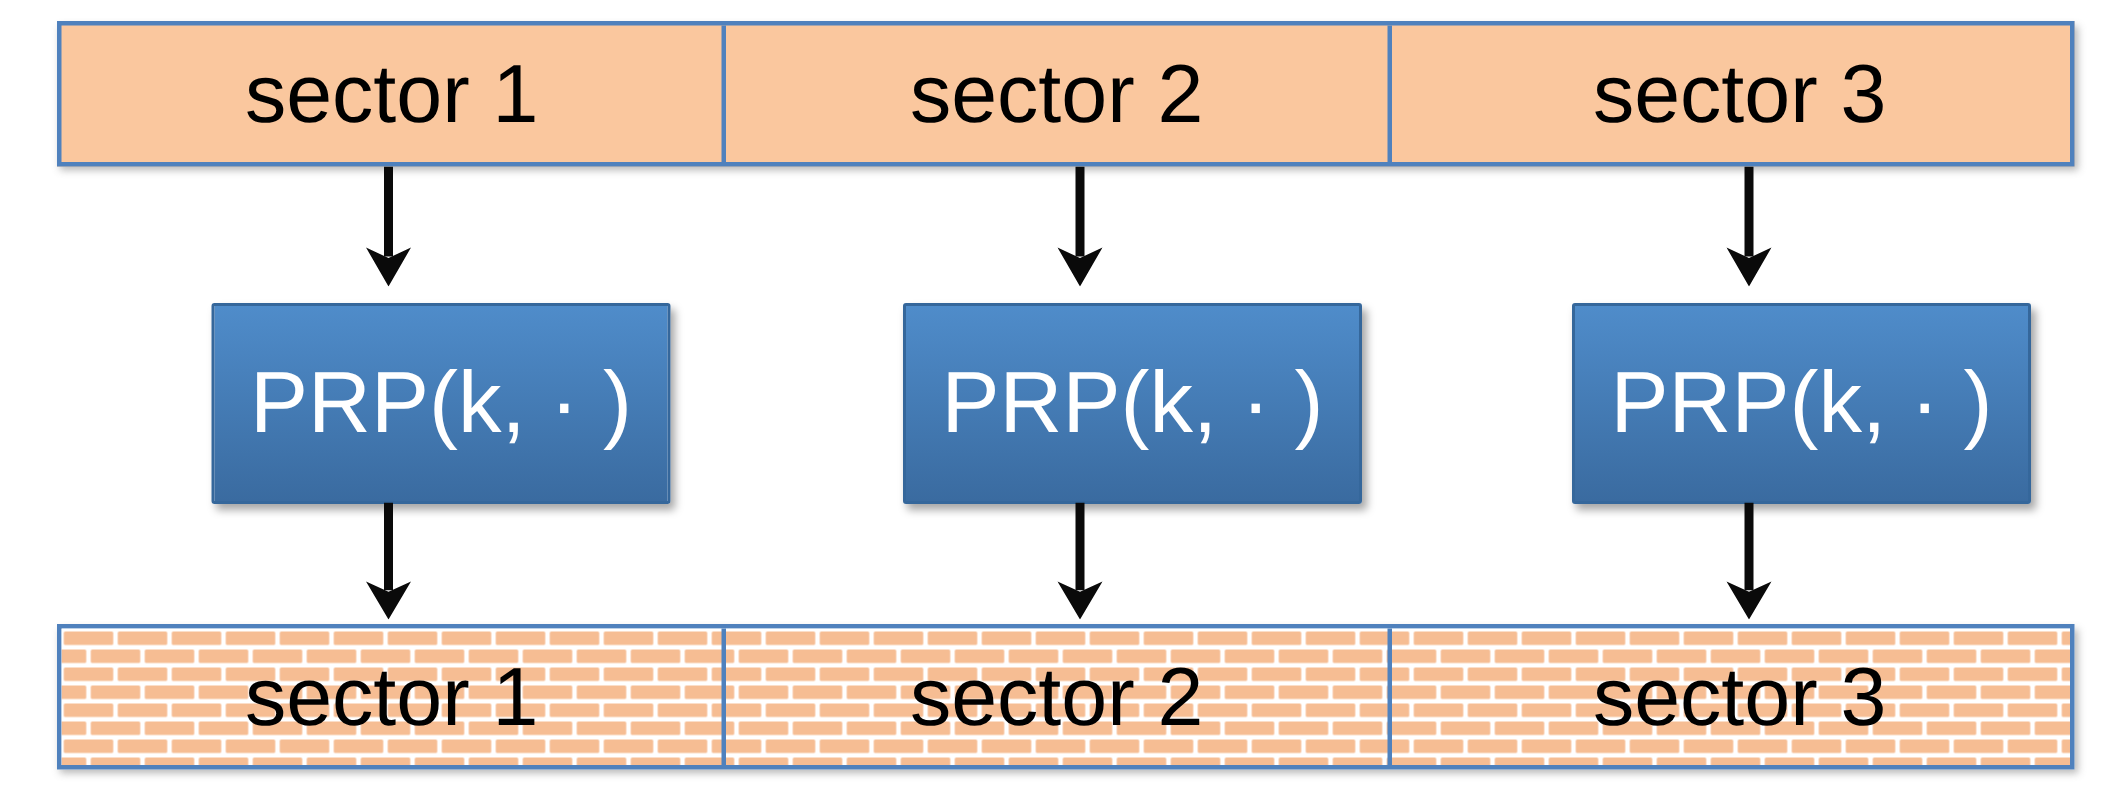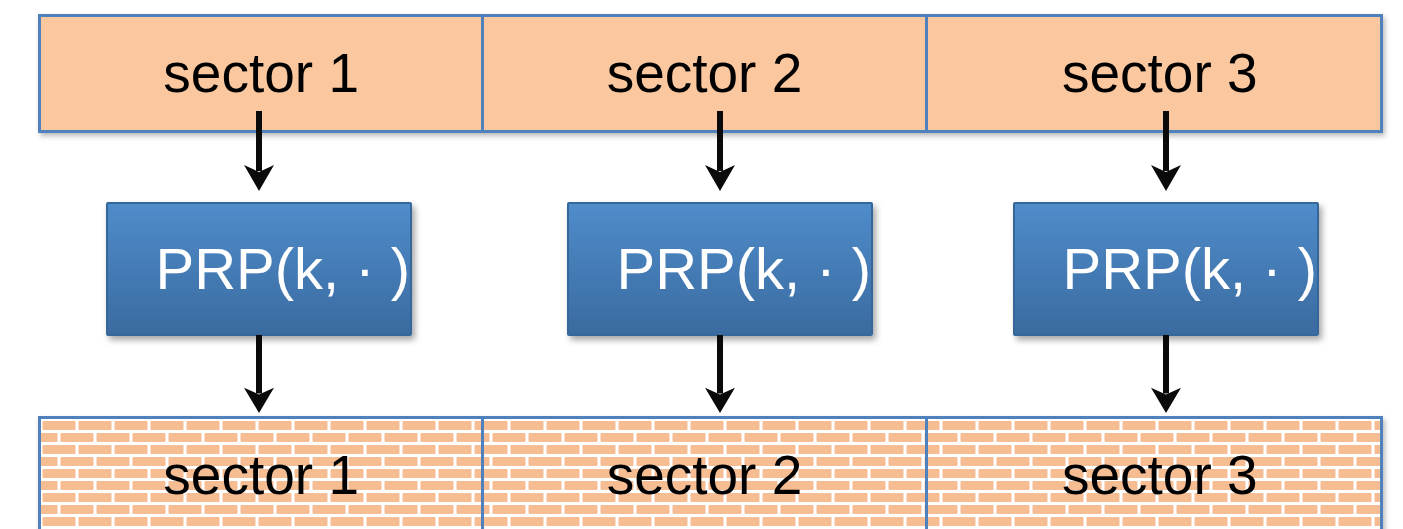--- a/index.html
+++ b/index.html
@@ -17,21 +17,21 @@
   html,body{margin:0;padding:0;background:#fff;}
   .stage{
     position:relative;
     width:1403px;height:529px;
     background:#fff;
     overflow:hidden;
     font-family:"Liberation Sans", sans-serif;
   }
   .bar{
     position:absolute;
-    left:38px;width:1345px;height:119px;
+    left:38px;width:1345px;height:97px;
     border:3px solid var(--border-blue);
     box-sizing:border-box;
     box-shadow:2px 3px 5px rgba(100,100,100,.45);
   }
   .bar.top-bar{top:14px;background:var(--sector-fill);}
   .bar.bottom-bar{top:416px;background:var(--mortar);}
   .bricks-svg{position:absolute;top:0;left:0;width:100%;height:100%;display:block;}
   .cells{
     position:relative;z-index:2;
     display:flex;width:100%;height:100%;
@@ -49,22 +49,23 @@
     line-height:1;
     white-space:pre;
   }
   .prp-box{
     position:absolute;
     top:202px;width:306px;height:134px;
     box-sizing:border-box;
     border:2px solid var(--box-border);
     border-radius:2px;
     background:linear-gradient(180deg,var(--box-top) 0%,var(--box-bottom) 100%);
-    display:flex;align-items:center;justify-content:flex-end;
+    display:flex;align-items:center;justify-content:center;
     box-shadow:3px 4px 6px rgba(0,0,0,.35);
+    margin-left:35px;
   }
   .prp-label{
     font-size:58px;
     color:var(--box-text);
     line-height:1;
     white-space:pre;
   }
   .box1{left:106px;}
   .box2{left:567px;}
   .box3{left:1013px;}

